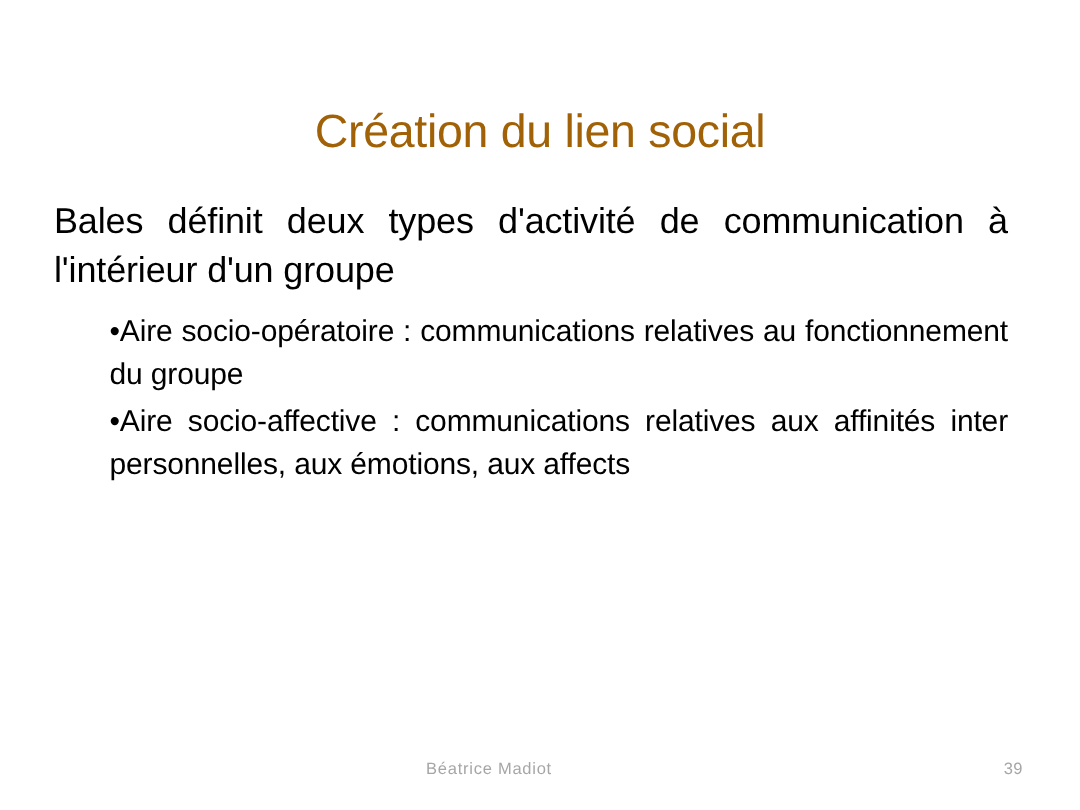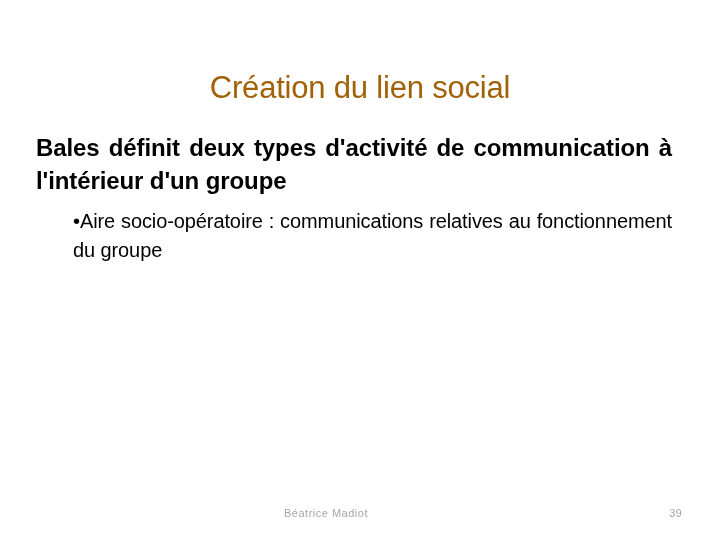--- a/index.html
+++ b/index.html
@@ -50,21 +50,20 @@
   }
 
   .lead-paragraph {
     margin: 0;
     font-size: 24px;
     line-height: 33px;
     text-align: justify;
     text-justify: inter-word;
     letter-spacing: -0.1px;
     color: #000000;
-    font-weight: bold;
   }
 
   .bullet-list {
     list-style: none;
     margin: 10px 0 0 0;
     padding: 0 0 0 37px;
   }
 
   .bullet-item {
     margin: 0 0 2px 0;
@@ -118,20 +117,21 @@
   <h1 class="slide-title">Création du lien social</h1>
 
   <div class="slide-body">
 
     <p class="lead-paragraph">Bales définit deux types d'activité de communication à l'intérieur d'un groupe</p>
 
     <ul class="bullet-list">
 
       <li class="bullet-item"><span class="bullet-glyph">•</span><span>Aire socio-opératoire : communications relatives au fonctionnement du groupe</span></li>
 
+      <li class="bullet-item"><span class="bullet-glyph">•</span><span>Aire socio-affective : communications relatives aux affinités inter personnelles, aux émotions, aux affects</span></li>
 
     </ul>
 
   </div>
 
   <div class="footer-author">Béatrice Madiot</div>
 
   <div class="footer-page-number">39</div>
 
 </div>

